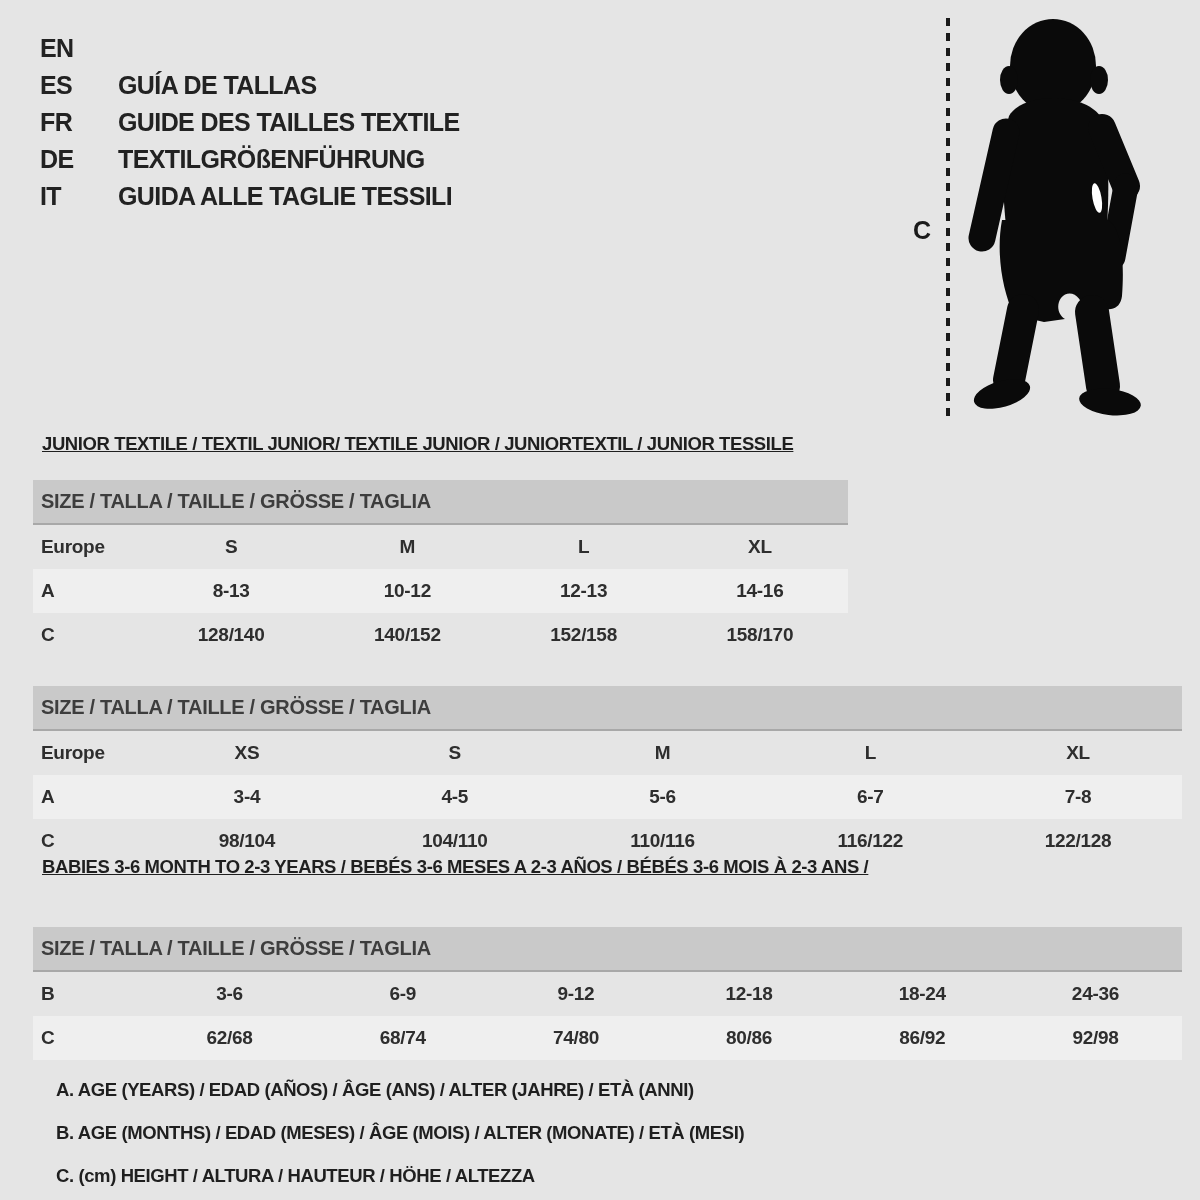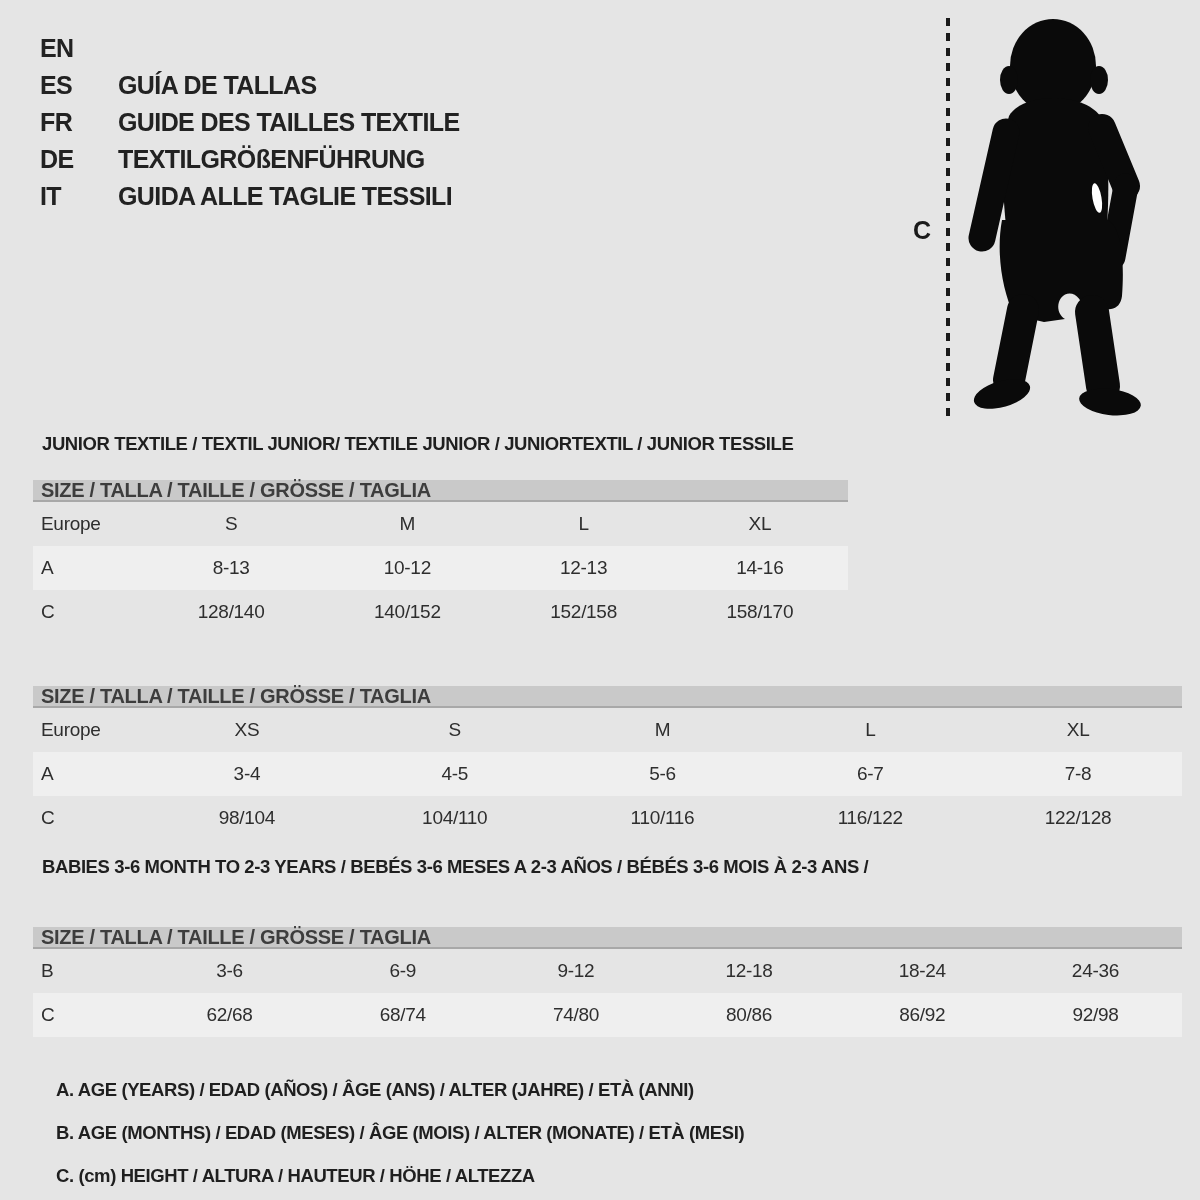--- a/index.html
+++ b/index.html
@@ -27,43 +27,43 @@
     position: absolute; left: 913px; top: 216px;
     font-size: 25px; font-weight: bold; color: #1a1a1a;
   }
   .dash-line-svg { position: absolute; left: 944px; top: 16px; }
   .baby-svg { position: absolute; left: 956px; top: 14px; }
 
   
   .section-heading {
     position: absolute; left: 42px;
     font-size: 18.5px; font-weight: bold; letter-spacing: -0.4px;
-    white-space: nowrap; color: #1f1f1f;
+    white-space: nowrap; color: #1f1f1f; text-decoration: underline;
   }
   .heading-junior { top: 433px; }
   .heading-children { top: 643px; }
   .heading-babies { top: 848px; line-height: 38px; }
   .sub-a { font-size: 13px; position: relative; top: 4px; letter-spacing: -0.5px; }
 
   
   .size-table { position: absolute; left: 33px; }
   .table-junior { top: 480px; width: 815px; }
   .table-children { top: 686px; width: 1149px; }
   .table-babies { top: 927px; width: 1149px; }
 
   .band {
-    height: 22px; background: #c9c9c9;
+    height: 45px; background: #c9c9c9;
     border-bottom: 2px solid #a8a8a8;
     display: flex; align-items: center; padding-left: 8px;
     font-weight: bold; font-size: 20px; letter-spacing: -0.3px;
     color: #3d3d3d; white-space: nowrap;
   }
   .t-row {
     display: grid; height: 44px; align-items: center;
-    font-weight: normal; font-size: 19px; letter-spacing: -0.3px;
+    font-weight: bold; font-size: 19px; letter-spacing: -0.3px;
     color: #2e2e2e;
   }
   .cols-4 { grid-template-columns: 110px repeat(4, 1fr); }
   .cols-5 { grid-template-columns: 110px repeat(5, 1fr); }
   .cols-6 { grid-template-columns: 110px repeat(6, 1fr); }
   .t-row.shaded { background: #efefef; }
   .t-label { padding-left: 8px; text-align: left; }
   .t-val { text-align: center; }
 
   

